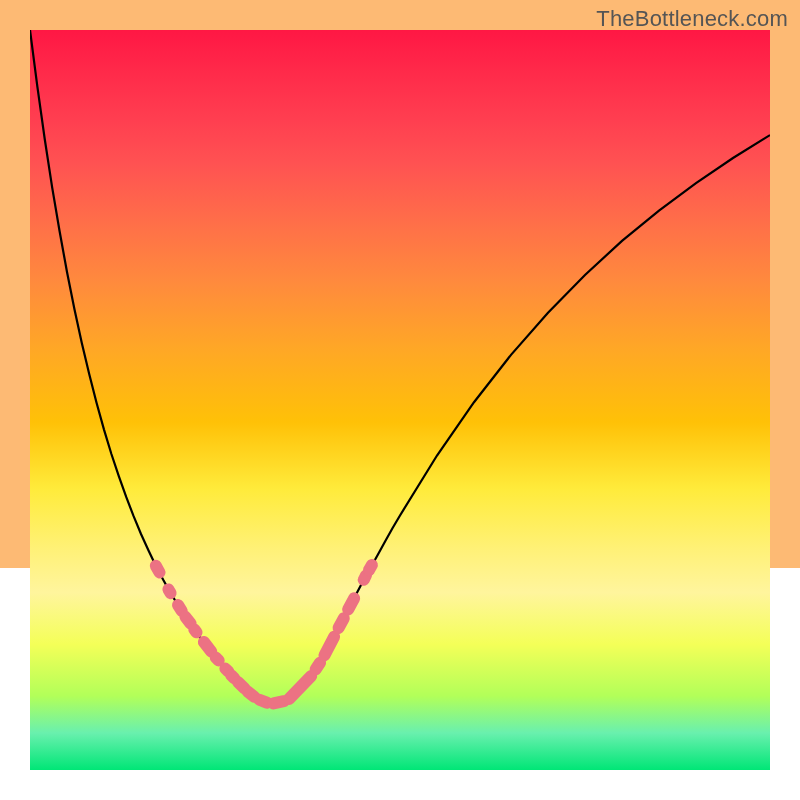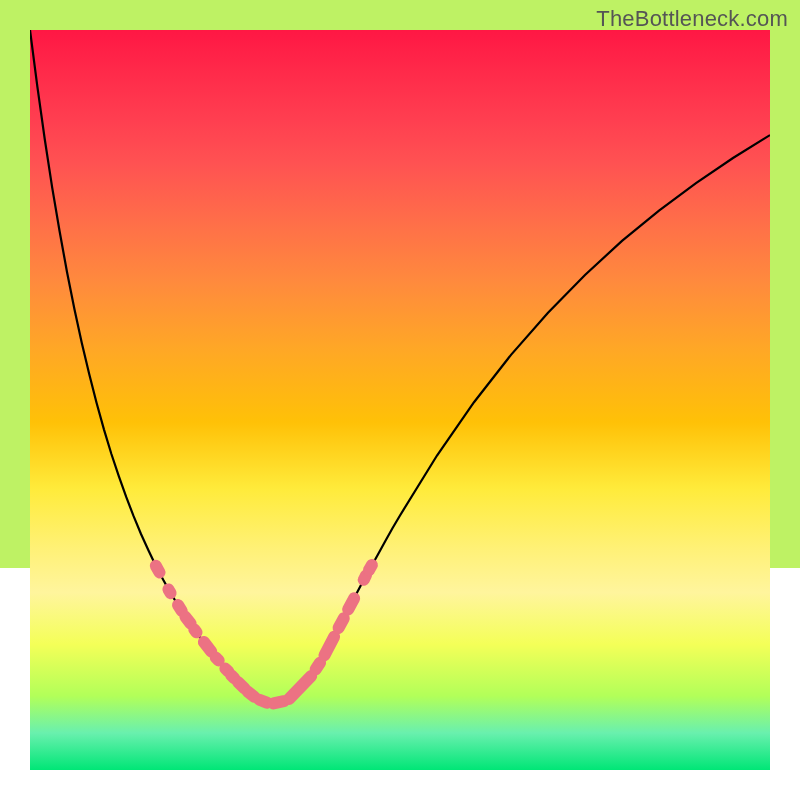--- a/index.html
+++ b/index.html
@@ -5,21 +5,21 @@
   html, body {
     margin: 0;
     padding: 0;
     width: 800px;
     height: 800px;
     overflow: hidden;
   }
   .outer {
     width: 800px;
     height: 568px;
-    background: #bef264;
+    background: #fdba74;
     position: relative;
   }
   .plot {
     position: absolute;
     left: 30px;
     top: 30px;
     width: 740px;
     height: 740px;
     background: linear-gradient(to bottom,
       #ff1744 0%,

